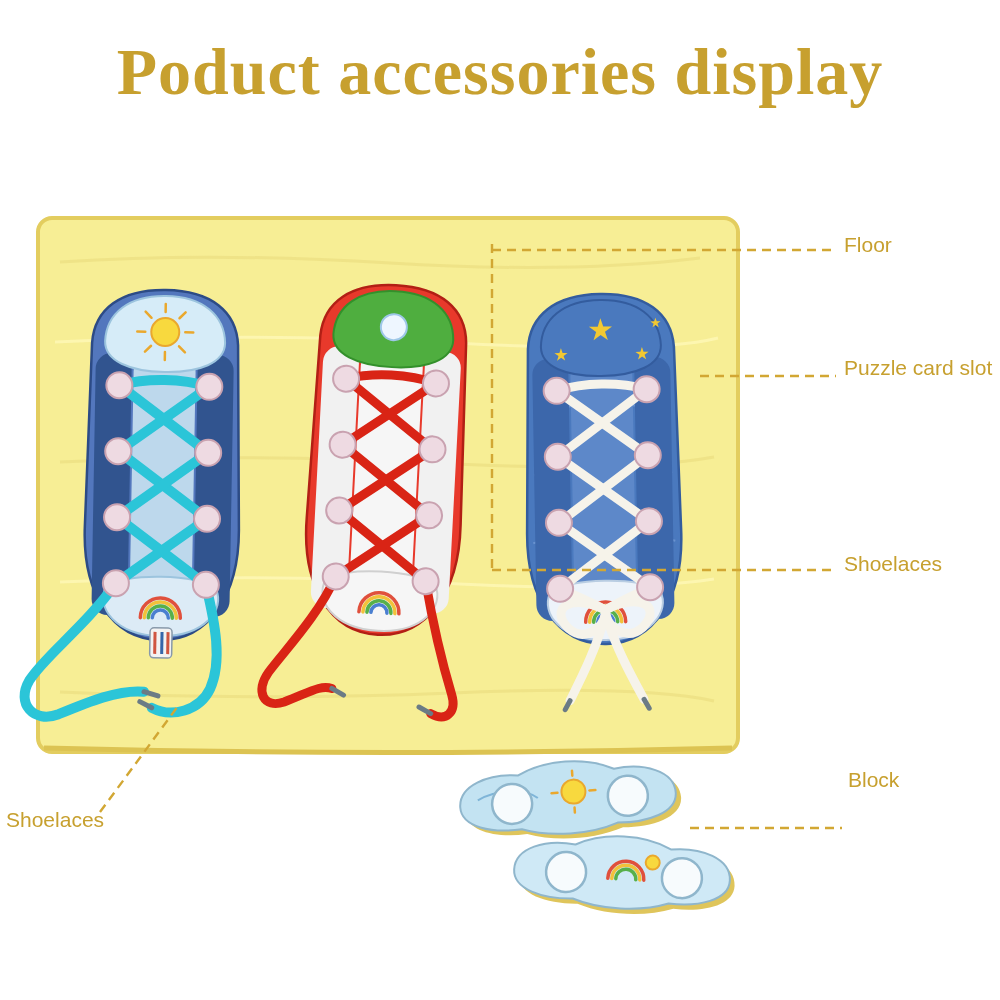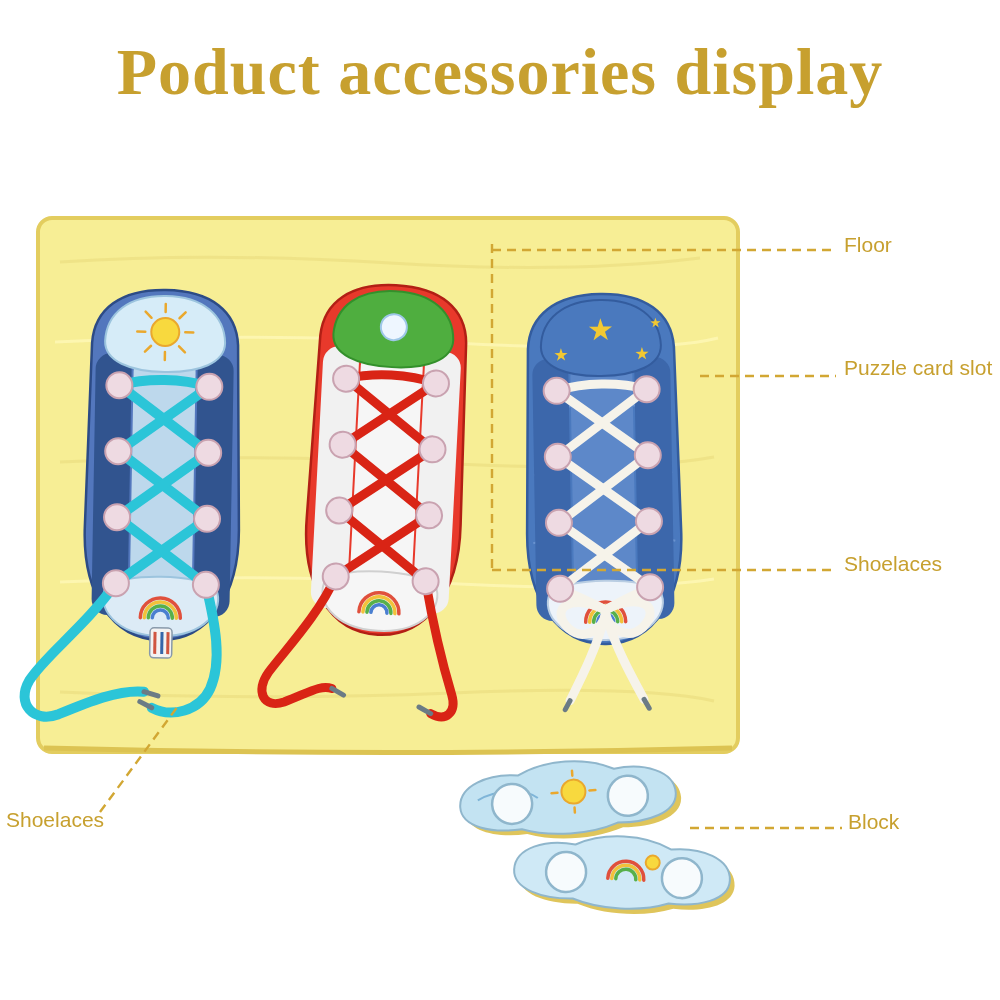--- a/index.html
+++ b/index.html
@@ -259,15 +259,15 @@
       <path class="dash" d="M492 570 H 836"></path>
       <path class="dash" d="M100 812 L 178 706"></path>
       <path class="dash" d="M690 828 H 842"></path>
     </g>
   </svg>
 
   <div class="label" style="left:844px; top:233px;">Floor</div>
   <div class="label" id="lbl-puzzle" style="left:844px; top:356px;">Puzzle card slot</div>
   <div class="label" style="left:844px; top:552px;">Shoelaces</div>
   <div class="label" style="left:6px; top:808px;">Shoelaces</div>
-  <div class="label" style="left:848px; top:810px;">Block</div>
+  <div class="label" style="left:848px; top:768px;">Block</div>
 
 </div>
 
 </body></html>

